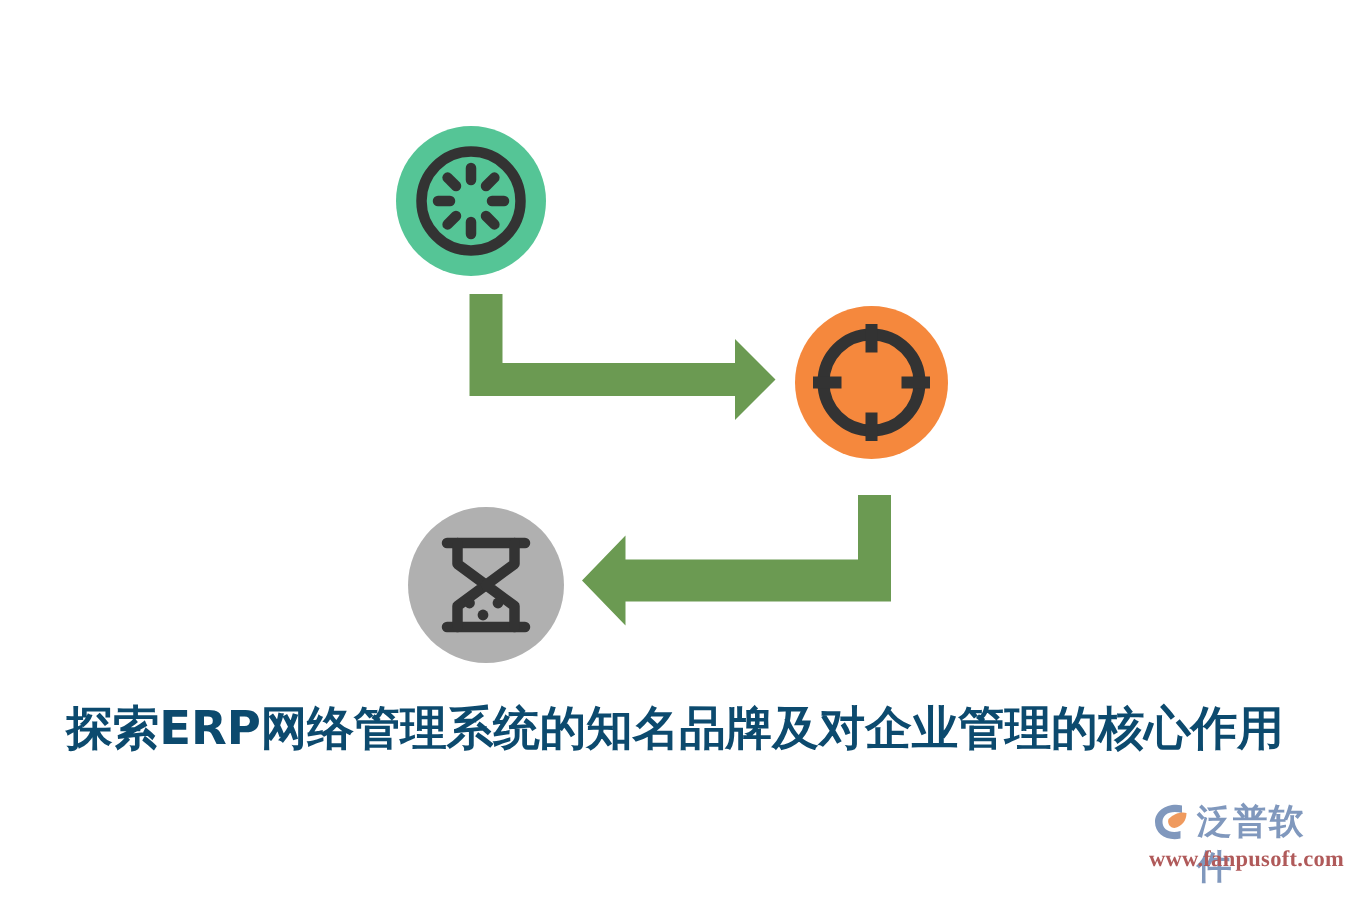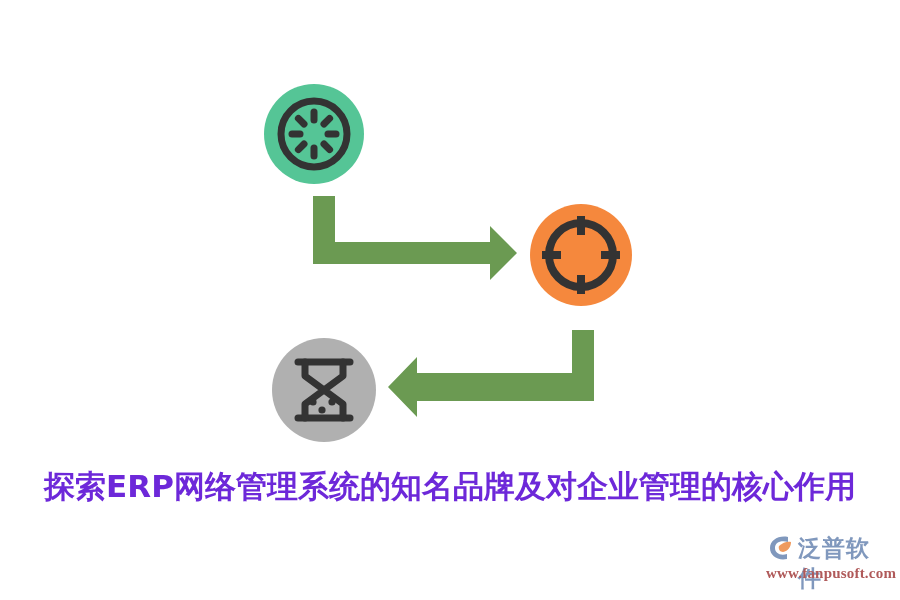--- a/index.html
+++ b/index.html
@@ -68,21 +68,21 @@
   
   #caption {
     position: absolute;
     left: 0;
     top: 464px;
     width: 900px;
     text-align: center;
     font-size: 31px;
     font-weight: bold;
     letter-spacing: 0px;
-    color: #6d28d9;
+    color: #0c4a6e;
     line-height: 44px;
     white-space: nowrap;
     font-family: "DejaVu Sans", "Liberation Sans", sans-serif;
   }
 
   
   #logo {
     position: absolute;
     left: 766px;
     top: 533px;

